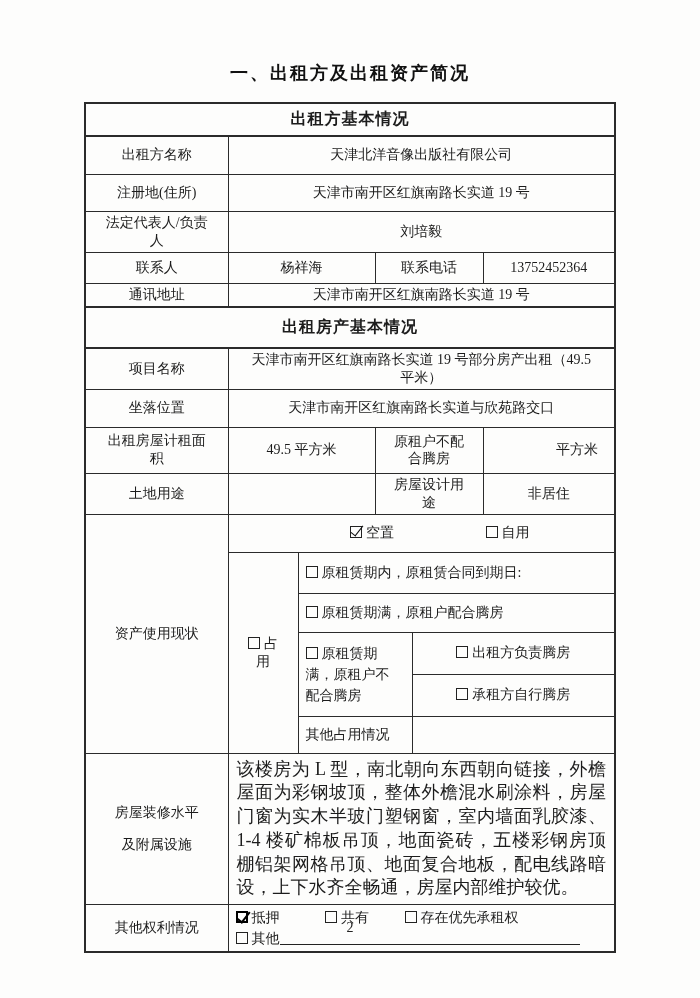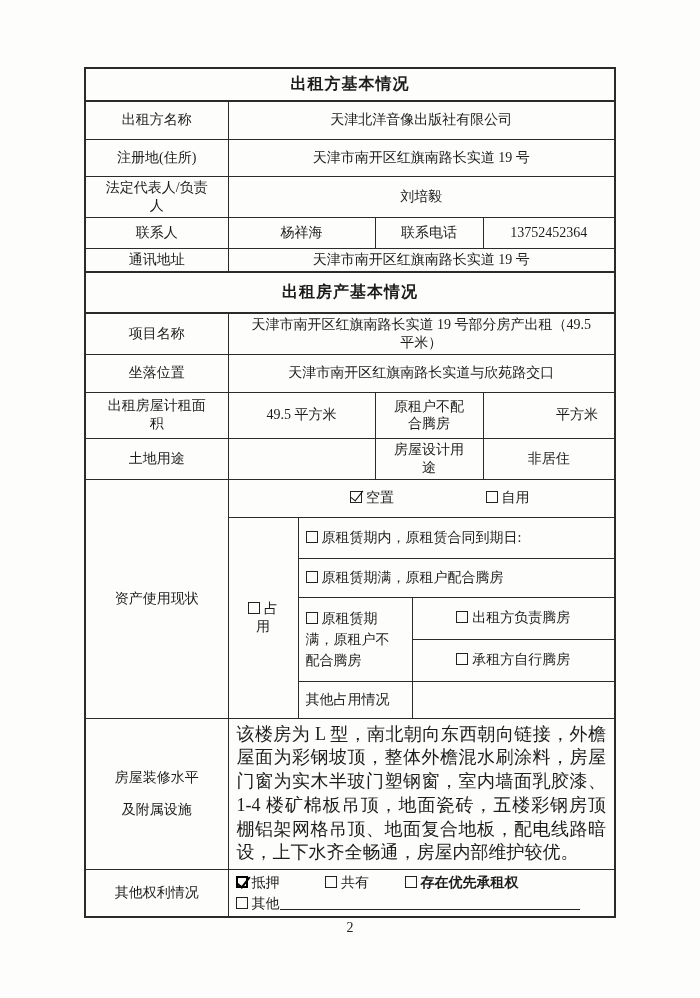--- a/index.html
+++ b/index.html
@@ -27,21 +27,21 @@
   tr.hdr td {
     font-weight:bold; font-size:16px; letter-spacing:1px;
     border-top:2px solid #2b2b2b; border-bottom:2px solid #2b2b2b;
   }
   td.lbl { }
   td.left { text-align:left; padding-left:7px; }
   td.right { text-align:right; padding-right:16px; }
   td.just { text-align:justify; padding:4px 8px; line-height:1.32; font-size:18px; }
   td.vacant-cell { text-align:center; padding-left:53px; }
   .gap-item { margin-left:88px; }
-  .gap-mid { margin-left:32px;font-weight:bold; }
+  .gap-mid { margin-left:32px; }
   .gap-wide { margin-left:42px; }
   .cb {
     display:inline-block; width:12px; height:12px;
     border:1.5px solid #222; position:relative;
     vertical-align:-1px; margin-right:4px; background:#fdfdfc;
   }
   .cb.checked::after {
     content:""; position:absolute; left:2.5px; top:-4px;
     width:5px; height:12px;
     border-right:1.6px solid #111; border-bottom:1.6px solid #111;
@@ -61,20 +61,21 @@
     position:absolute; top:920px; left:0; width:100%;
     text-align:center; font-size:14px; color:#222;
   }
 </style>
 </head>
 <body>
 
 <div class="page">
 
   <div class="titleblock">
+    <h2 class="doc-subtitle">一、出租方及出租资产简况</h2>
   </div>
 
   <table class="form">
     <colgroup>
       <col style="width:143px">
         <col style="width:70px">
         <col style="width:77px">
       <col style="width:37px">
         <col style="width:71px">
         <col style="width:132px">

